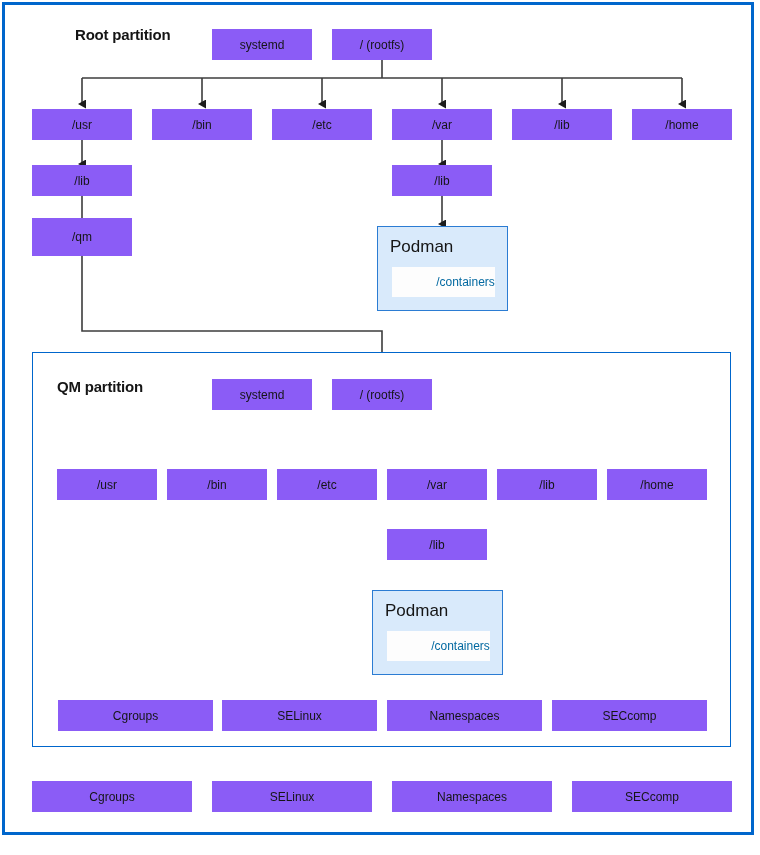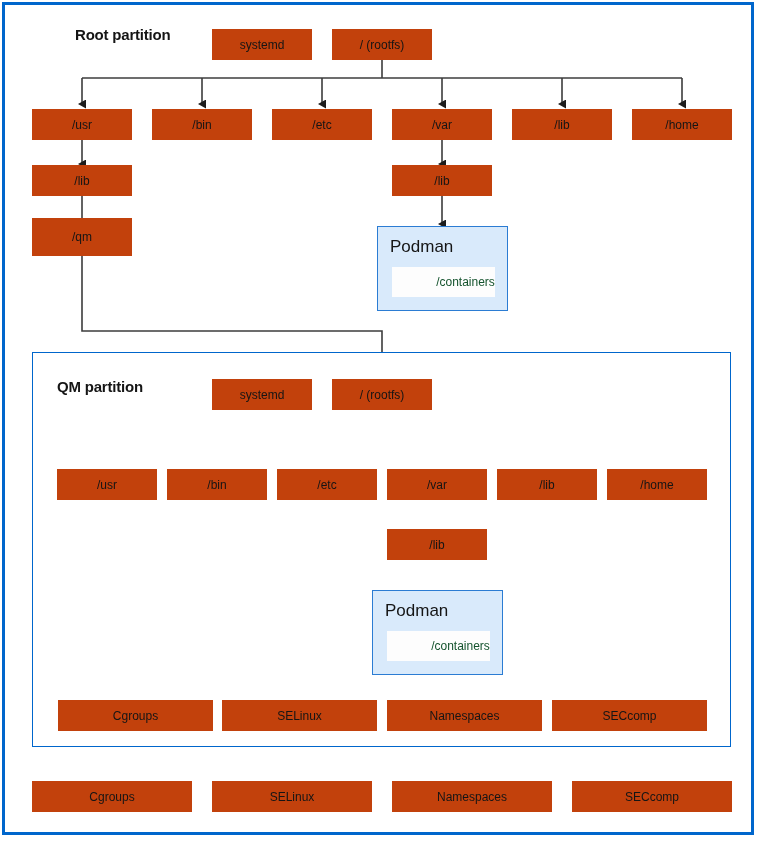--- a/index.html
+++ b/index.html
@@ -53,21 +53,21 @@
     color: #151515;
     letter-spacing: -0.2px;
     white-space: nowrap;
   }
   #root-partition-title { left: 28px; top: 26px; margin-left: 47px; }
   #qm-partition-title   { left: 57px; top: 378px; }
 
   
   .node {
     position: absolute;
-    background: #c2410c;
+    background: #8b5cf6;
     color: #151515;
     font-size: 12px;
     display: flex;
     align-items: center;
     justify-content: center;
     box-sizing: border-box;
     text-align: center;
     white-space: nowrap;
   }
 
@@ -82,21 +82,21 @@
     position: absolute;
     left: 12px;
     top: 10px;
     font-size: 17px;
     color: #151515;
     white-space: nowrap;
   }
   .podman-inner {
     position: absolute;
     background: #fdfdfd;
-    color: #14532d;
+    color: #0369a1;
     font-size: 12px;
     display: flex;
     align-items: center;
     justify-content: center;
     box-sizing: border-box;
     white-space: nowrap;
     padding-left: 44px;
   }
 
   

